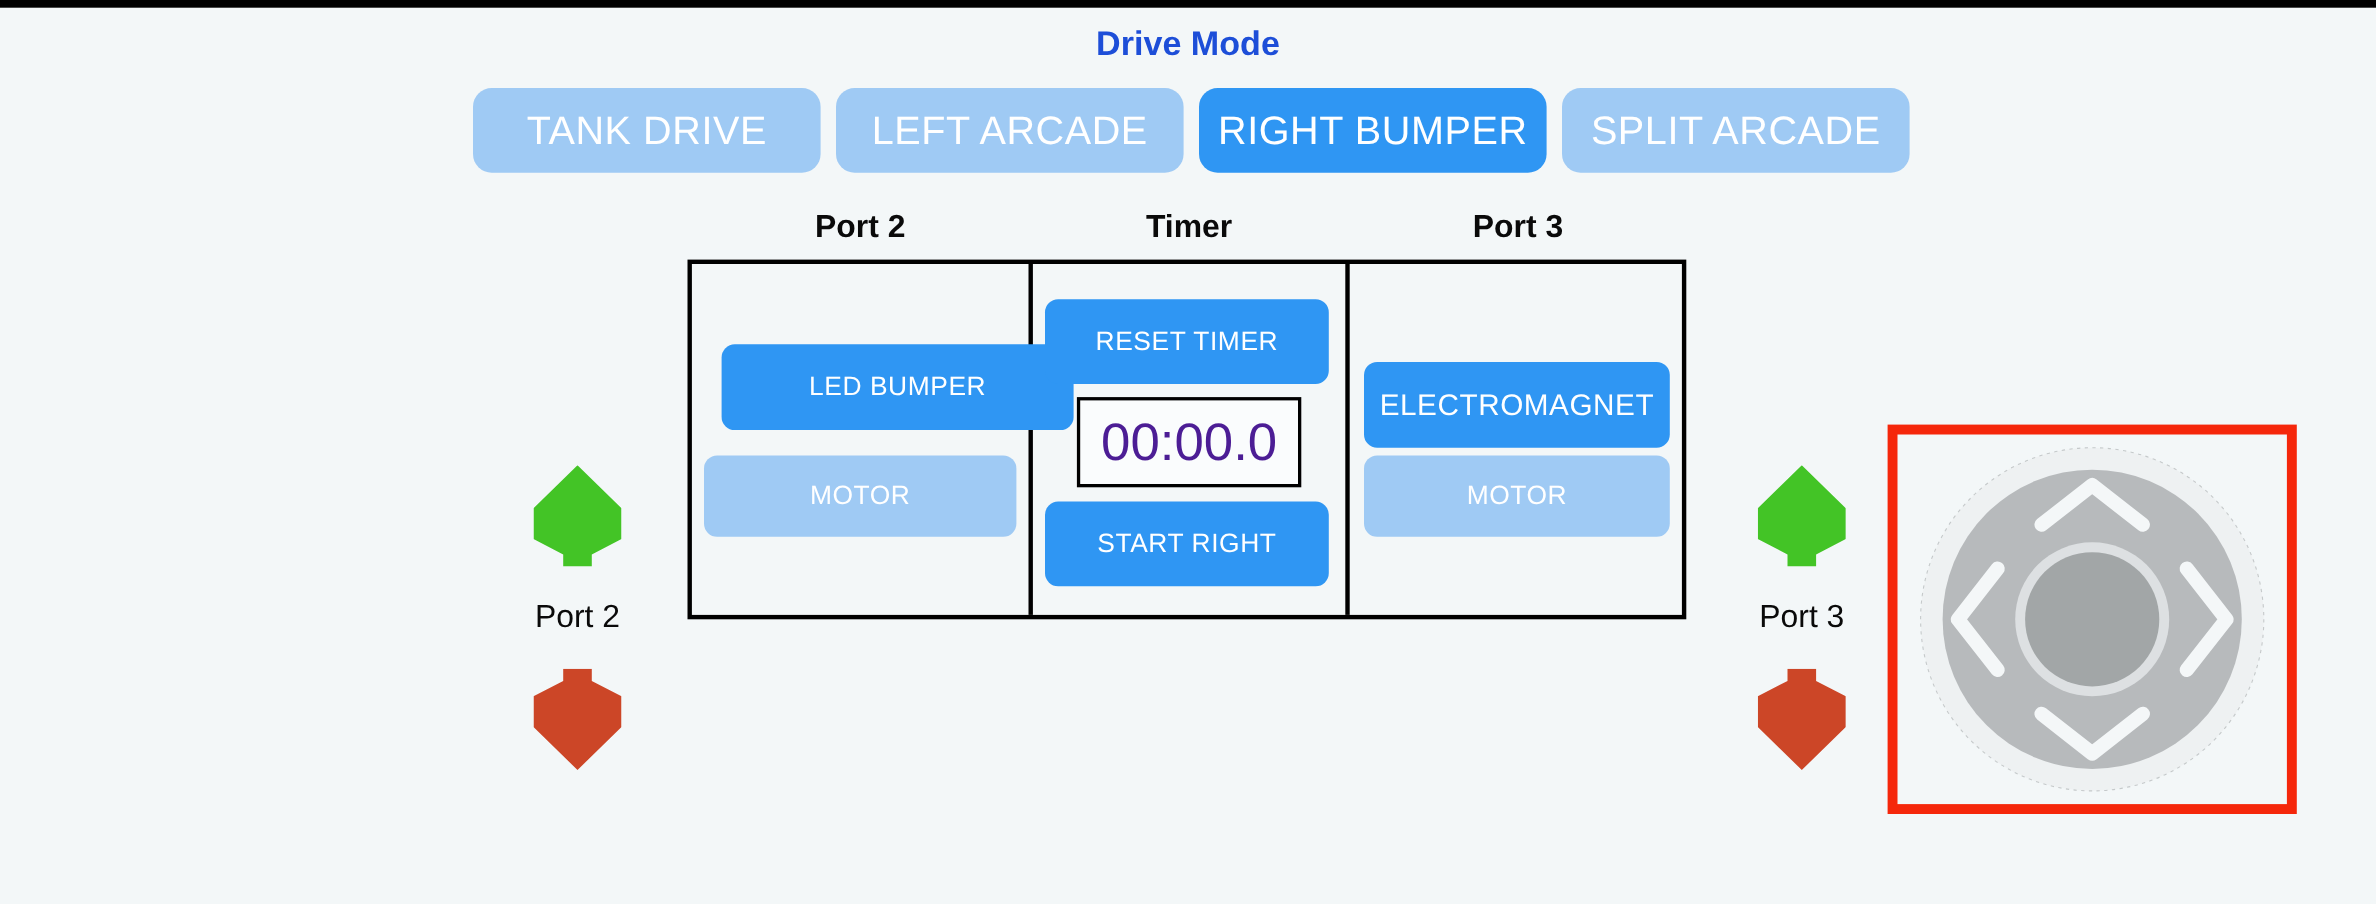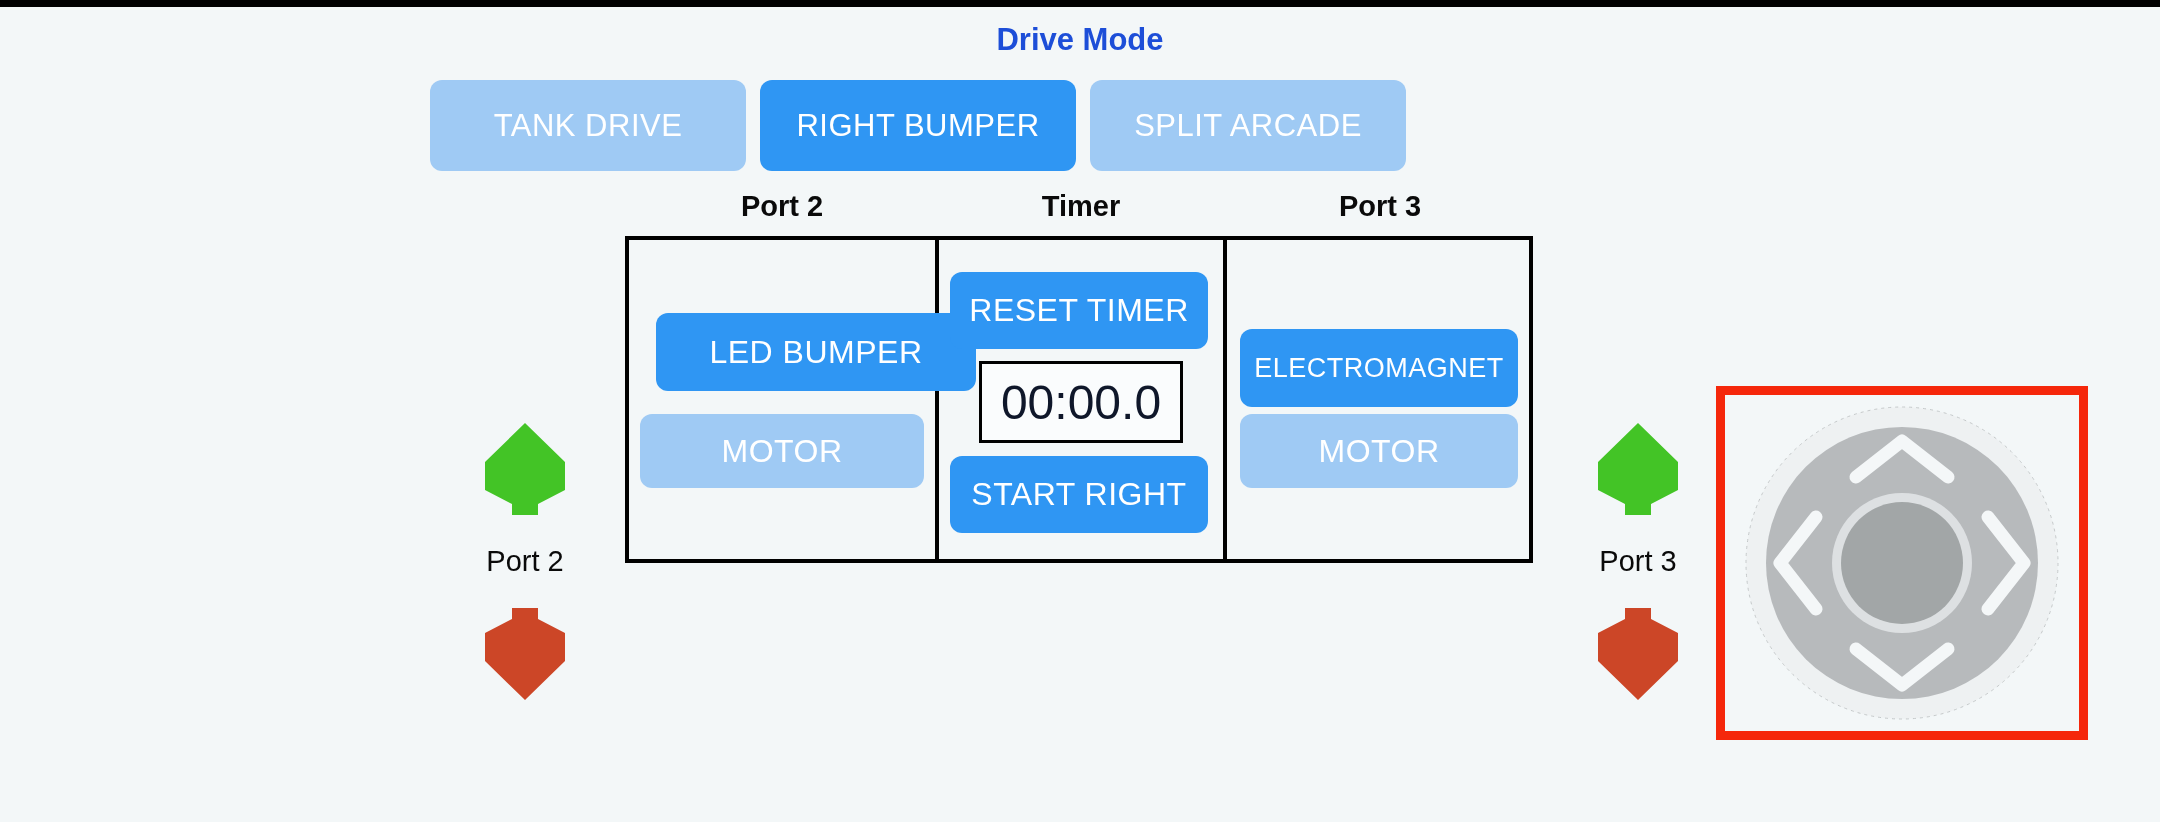--- a/index.html
+++ b/index.html
@@ -4,48 +4,48 @@
 <style>
   html,body{margin:0;padding:0;background:#f3f7f8;font-family:"Liberation Sans",sans-serif;}
   .stage{position:relative;width:2160px;height:822px;background:#f3f7f8;overflow:hidden;}
   .top-bar{position:absolute;left:0;top:0;width:2160px;height:7px;background:#000;}
   .page-title{position:absolute;left:0;top:22px;width:2160px;text-align:center;
     font-size:31px;font-weight:bold;color:#1d4ed8;}
 
   .mode-row{position:absolute;left:430px;top:80px;display:flex;gap:14px;}
   .btn{display:flex;align-items:center;justify-content:center;color:#fff;
     border:none;border-radius:12px;letter-spacing:0.5px;cursor:pointer;}
-  .mode-btn{width:316px;height:91px;font-size:31px;}
+  .mode-btn{width:316px;height:77px;font-size:36px;border-radius:17px;}
   .inactive{background:#9fcaf4;}
   .active{background:#2f96f3;}
 
   .col-header{position:absolute;top:190px;width:250px;text-align:center;
     font-size:29px;font-weight:bold;color:#0a0a0a;}
   #hdr-port2{left:657px;}
   #hdr-timer{left:956px;}
   #hdr-port3{left:1255px;}
 
   .panel{position:absolute;left:625px;top:236px;width:908px;height:327px;
     border:4px solid #000;box-sizing:border-box;}
   .panel .divider{position:absolute;top:0;width:4px;height:100%;background:#000;}
   #div1{left:306px;}
   #div2{left:594px;}
 
-  .dev-btn{position:absolute;font-size:32px;}
+  .dev-btn{position:absolute;font-size:24px;}
   #btn-led{left:640px;top:313px;width:320px;height:78px;margin-left:16px;}
   #btn-motor-l{left:640px;top:414px;width:284px;height:74px;}
   #btn-reset{left:950px;top:272px;width:258px;height:77px;}
   #btn-start{left:950px;top:456px;width:258px;height:77px;}
   #btn-electro{left:1240px;top:313px;width:278px;height:78px;font-size:27px;margin-top:16px;}
   #btn-motor-r{left:1240px;top:414px;width:278px;height:74px;}
 
   .timer-display{position:absolute;left:979px;top:361px;width:204px;height:82px;
     border:3px solid #000;box-sizing:border-box;background:#fafcfd;
     display:flex;align-items:center;justify-content:center;
-    font-size:48px;color:#0f172a;}
+    font-size:48px;color:#4c1d95;}
 
   .arrow{position:absolute;width:80px;height:92px;cursor:pointer;}
   .port-label{position:absolute;width:180px;text-align:center;font-size:29px;color:#0a0a0a;}
   #arrow-up-l{left:485px;top:423px;}
   #label-port2{left:435px;top:545px;}
   #arrow-dn-l{left:485px;top:608px;}
   #arrow-up-r{left:1598px;top:423px;}
   #label-port3{left:1548px;top:545px;}
   #arrow-dn-r{left:1598px;top:608px;}
 
@@ -58,20 +58,21 @@
 <body>
 
 <div class="stage">
 
   <div class="top-bar"></div>
 
   <div class="page-title">Drive Mode</div>
 
   <div class="mode-row">
     <button class="btn mode-btn inactive">TANK DRIVE</button>
+    <button class="btn mode-btn inactive">LEFT ARCADE</button>
     <button class="btn mode-btn active">RIGHT BUMPER</button>
     <button class="btn mode-btn inactive">SPLIT ARCADE</button>
   </div>
 
   <div class="col-header" id="hdr-port2">Port 2</div>
   <div class="col-header" id="hdr-timer">Timer</div>
   <div class="col-header" id="hdr-port3">Port 3</div>
 
   <div class="panel">
     <div class="divider" id="div1"></div>

